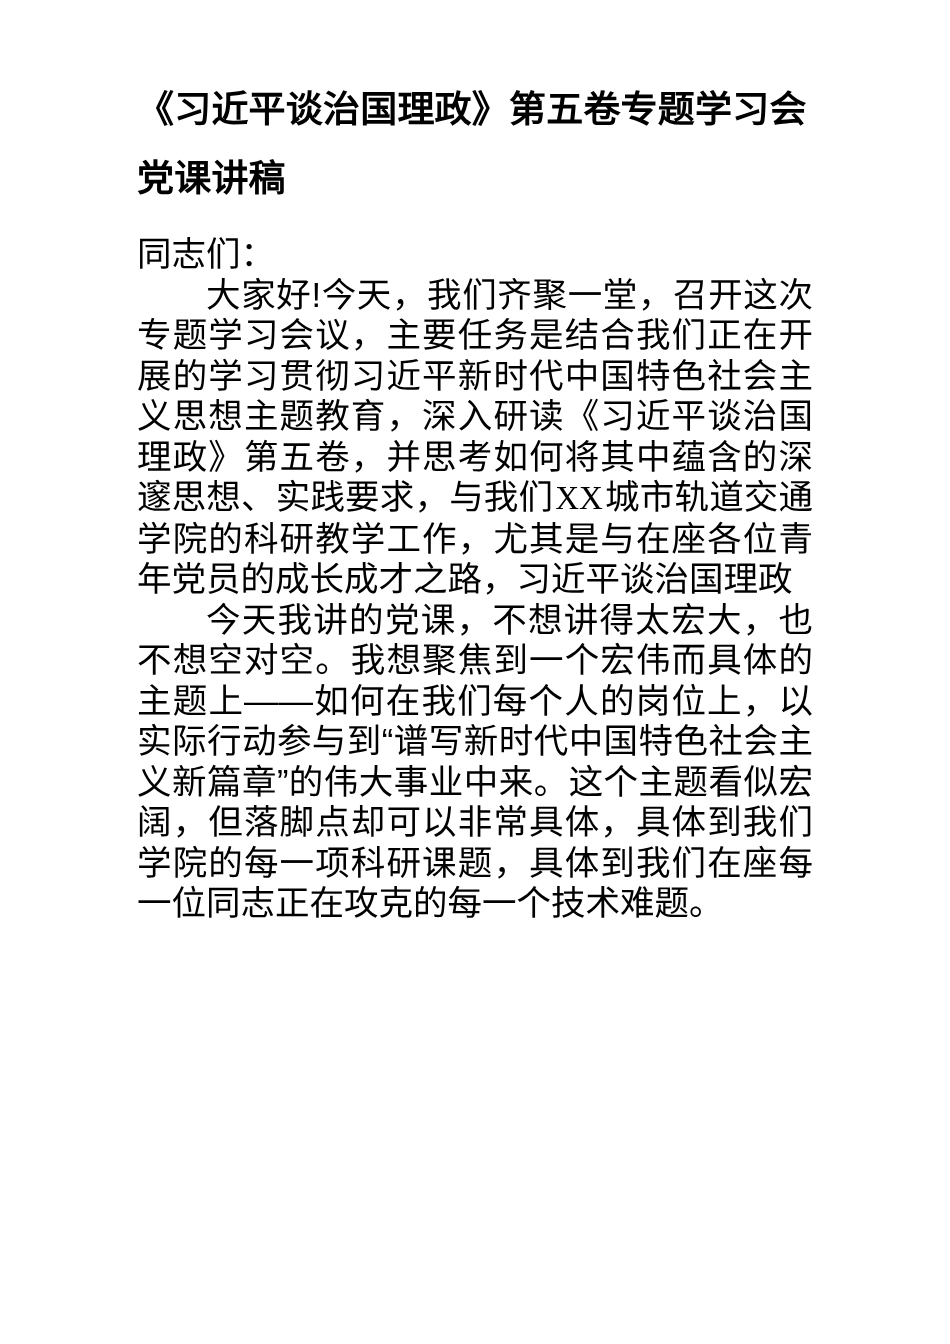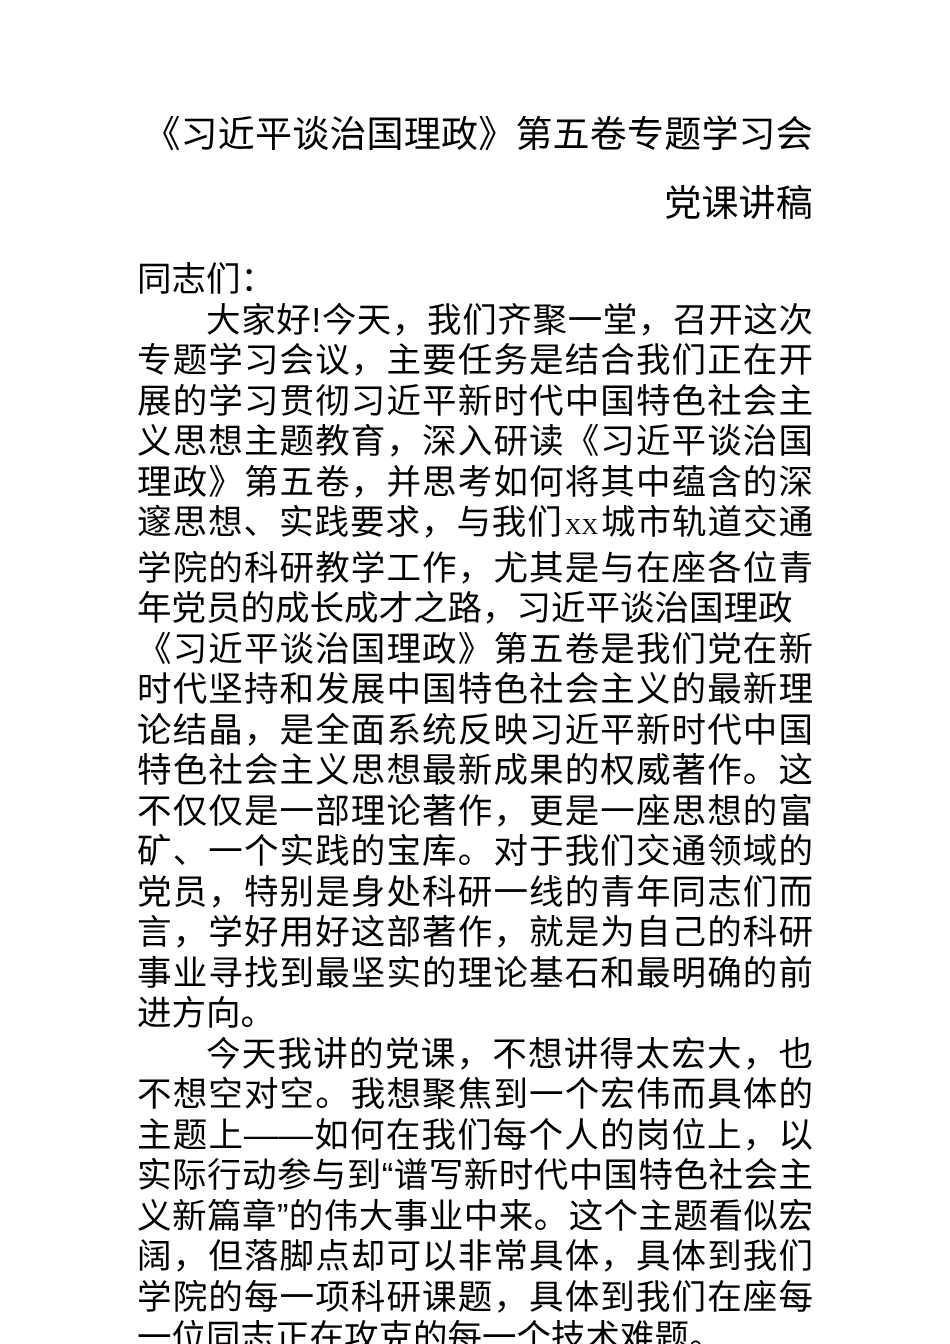--- a/index.html
+++ b/index.html
@@ -28,25 +28,25 @@
   .doc-body {
     position: absolute;
     left: 137px;
     top: 0;
     width: 676px;
   }
 
   
   .doc-title {
     margin: 0;
-    padding-top: 100px;
+    padding-top: 75px;
     font-size: 37px;
-    font-weight: normal;
+    font-weight: bold;
     line-height: 69px;
-    text-align: right;
+    text-align: left;
     letter-spacing: 0.2px;
   }
 
   .title-line {
     display: block;
     white-space: nowrap;
   }
 
   
   .para {
@@ -69,37 +69,36 @@
     text-indent: 2em;
   }
 
   .para.flush {
     text-indent: 0;
   }
 
   
   .latin {
     font-family: "Liberation Serif", "DejaVu Serif", serif;
-    font-size: 23px;
+    font-size: 33px;
     padding: 0 2px;
   }
 </style>
 </head>
 <body>
 
 <div class="page">
   <div class="doc-body">
 
     <h1 class="doc-title">
       <span class="title-line">《习近平谈治国理政》第五卷专题学习会</span>
       <span class="title-line">党课讲稿</span>
     </h1>
 
     <p class="para salutation">同志们：</p>
 
     <p class="para indented"><span>大家好!今天，我们齐聚一堂，召开这次专题学习会议，主要任务是结合我们正在开展的学习贯彻习近平新时代中国特色社会主义思想主题教育，深入研读《习近平谈治国理政》第五卷，并思考如何将其中蕴含的深邃思想、实践要求，与我们</span><span class="latin">XX</span><span>城市轨道交通学院的科研教学工作，尤其是与在座各位青年党员的成长成才之路，习近平谈治国理政</span></p>
 
-    <p class="para flush">《习近平谈治国理政》第五卷是我们党在新时代坚持和发展中国特色社会主义的最新理论结晶，是全面系统反映习近平新时代中国特色社会主义思想最新成果的权威著作。这不仅仅是一部理论著作，更是一座思想的富矿、一个实践的宝库。对于我们交通领域的党员，特别是身处科研一线的青年同志们而言，学好用好这部著作，就是为自己的科研事业寻找到最坚实的理论基石和最明确的前进方向。</p>
 
     <p class="para indented">今天我讲的党课，不想讲得太宏大，也不想空对空。我想聚焦到一个宏伟而具体的主题上——如何在我们每个人的岗位上，以实际行动参与到“谱写新时代中国特色社会主义新篇章”的伟大事业中来。这个主题看似宏阔，但落脚点却可以非常具体，具体到我们学院的每一项科研课题，具体到我们在座每一位同志正在攻克的每一个技术难题。</p>
 
   </div>
 </div>
 
 </body></html>

